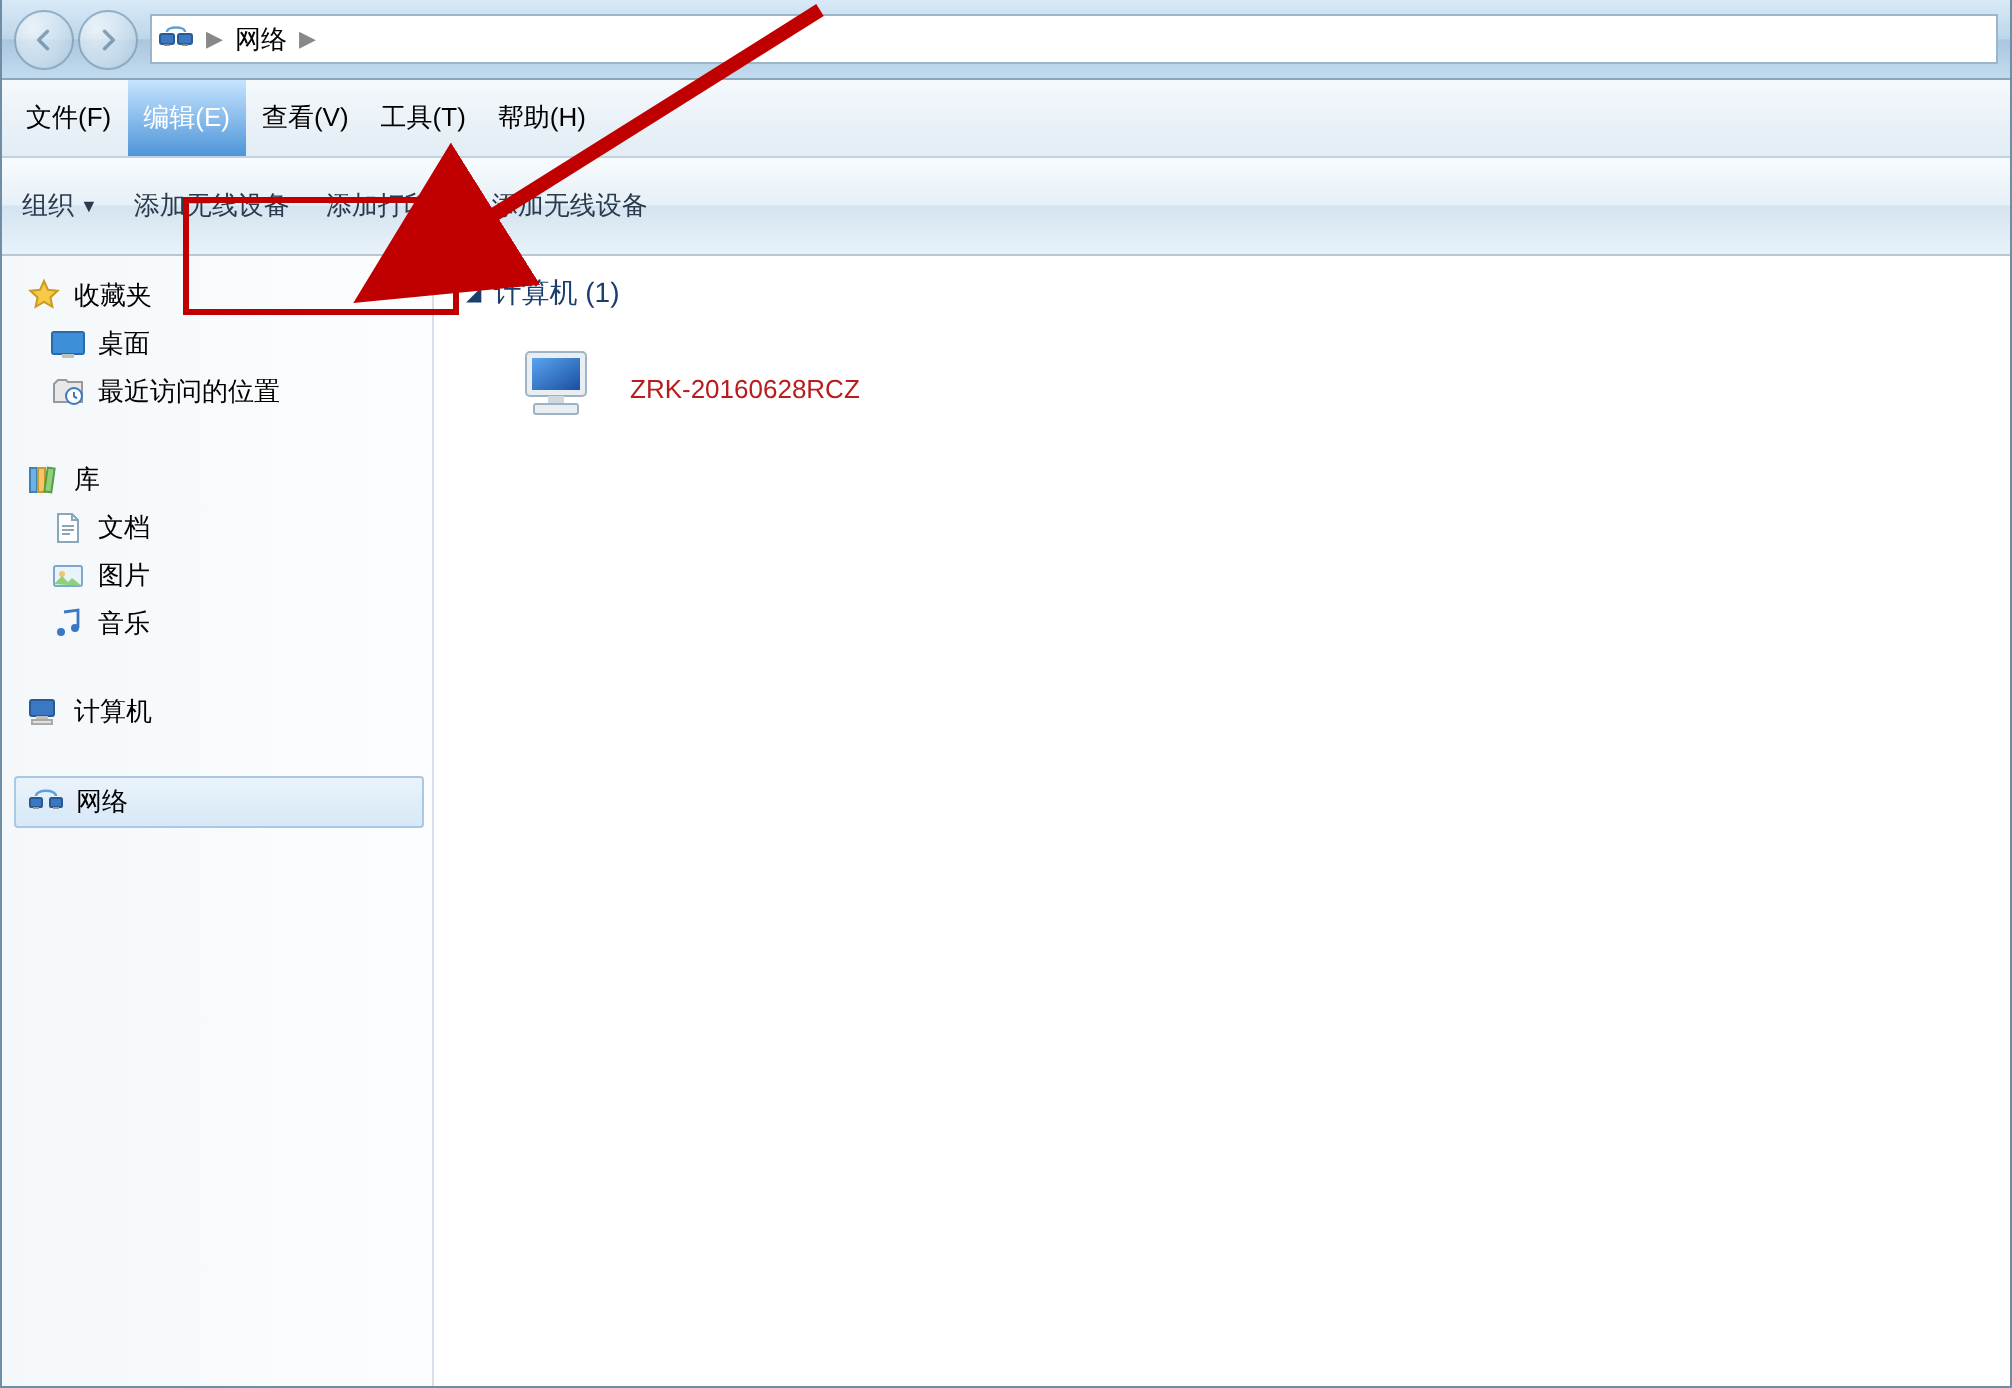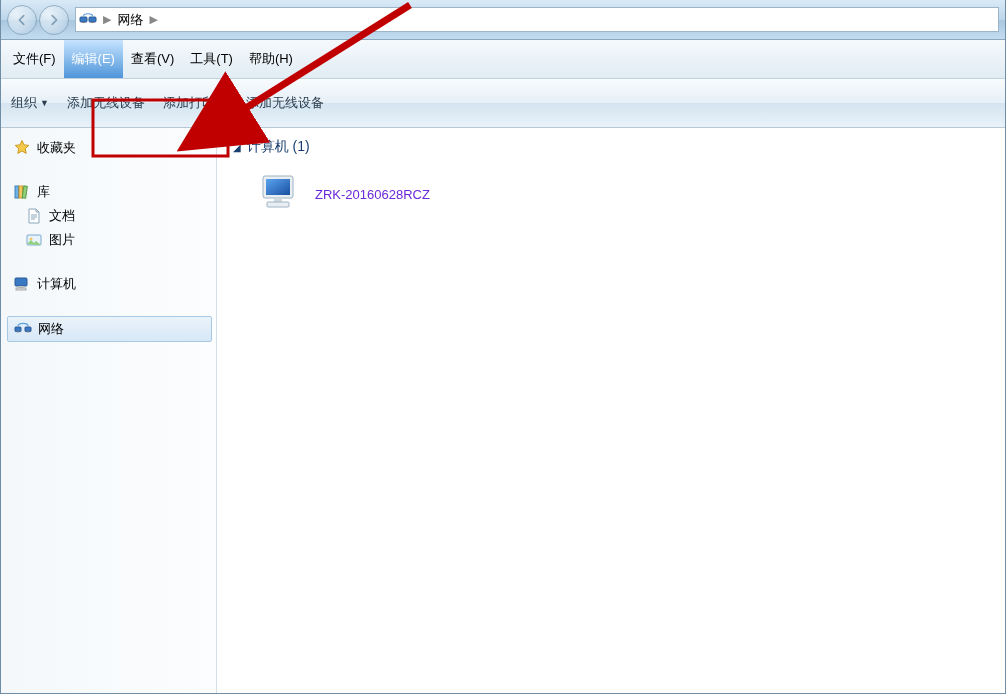--- a/index.html
+++ b/index.html
@@ -79,21 +79,21 @@
 
   
   .content { flex: 1; background: #fff; padding: 10px 16px; overflow: auto; }
   .group-header { color: #1a3e6f; font-size: 14px; display: flex; align-items: center; gap: 6px; margin-bottom: 10px; }
   .disclosure { font-size: 10px; color: #1a3e6f; }
   .item-grid { padding-left: 18px; }
   .item {
     display: flex; align-items: center; gap: 10px; padding: 4px 6px; width: 260px;
   }
   .item-icon { width: 48px; height: 48px; display: inline-flex; align-items: center; justify-content: center; }
-  .item-label { color: #6d28d9; }
+  .item-label { color: #b91c1c; }
 
   
   .annot { position: absolute; left: 0; top: 0; width: 1006px; height: 694px; pointer-events: none; }
 
 </style>
 </head>
 <body>
 
 <div class="window">
 
@@ -150,20 +150,39 @@
 
       <div class="nav-group">
         <div class="nav-row header">
           <span class="nav-icon">
             <svg viewBox="0 0 18 18">
                 <path d="M9 1.5l2 4.4 4.8.5-3.6 3.3 1 4.7L9 12l-4.2 2.4 1-4.7L2.2 6.4l4.8-.5z" fill="#f7c94a" stroke="#c99a1d"></path>
               </svg>
           </span>
           <span class="nav-label">收藏夹</span>
         </div>
+        <div class="nav-row">
+          <span class="nav-icon">
+            <svg viewBox="0 0 18 18">
+                <rect x="1" y="3" width="16" height="11" rx="1" fill="#3d8fd8" stroke="#2a6aab"></rect>
+                <rect x="6" y="14" width="6" height="2" fill="#c0c0c0"></rect>
+              </svg>
+          </span>
+          <span class="nav-label">桌面</span>
+        </div>
+        <div class="nav-row">
+          <span class="nav-icon">
+            <svg viewBox="0 0 18 18">
+                <path d="M2 5l2-2h4l1 1h7v10H2z" fill="#e8e8e8" stroke="#999"></path>
+                <circle cx="12" cy="11" r="4" fill="#fff" stroke="#3a78c4"></circle>
+                <path d="M12 9v2.2l1.5 1" stroke="#3a78c4" stroke-width="1" fill="none"></path>
+              </svg>
+          </span>
+          <span class="nav-label">最近访问的位置</span>
+        </div>
       </div>
 
       <div class="nav-group">
         <div class="nav-row header">
           <span class="nav-icon">
             <svg viewBox="0 0 18 18">
                 <rect x="2" y="3" width="3.5" height="12" fill="#6fb1e6" stroke="#3e81b8"></rect>
                 <rect x="6" y="3" width="3.5" height="12" fill="#f5c664" stroke="#c99a2c"></rect>
                 <rect x="10" y="3" width="3.5" height="12" fill="#8fd07b" stroke="#5a9b46" transform="rotate(8 11.7 9)"></rect>
               </svg>
@@ -182,20 +201,30 @@
         </div>
         <div class="nav-row">
           <span class="nav-icon">
             <svg viewBox="0 0 18 18">
                 <rect x="2" y="4" width="14" height="10" rx="1" fill="#e8f3fb" stroke="#7ba8cc"></rect>
                 <circle cx="6" cy="8" r="1.5" fill="#f5c664"></circle>
                 <path d="M2 13l4-4 3 3 2-2 5 4z" fill="#8fd07b"></path>
               </svg>
           </span>
           <span class="nav-label">图片</span>
+        </div>
+        <div class="nav-row">
+          <span class="nav-icon">
+            <svg viewBox="0 0 18 18">
+                <path d="M7 3l7-1v9" stroke="#3a78c4" stroke-width="1.4" fill="none"></path>
+                <circle cx="5.5" cy="13" r="2" fill="#3a78c4"></circle>
+                <circle cx="12.5" cy="11" r="2" fill="#3a78c4"></circle>
+              </svg>
+          </span>
+          <span class="nav-label">音乐</span>
         </div>
       </div>
 
 
       <div class="nav-group">
         <div class="nav-row header">
           <span class="nav-icon">
             <svg viewBox="0 0 18 18">
                 <rect x="2" y="3" width="12" height="8" rx="1" fill="#3a78c4" stroke="#2a5a94"></rect>
                 <rect x="5" y="11" width="6" height="2" fill="#c0c0c0"></rect>

